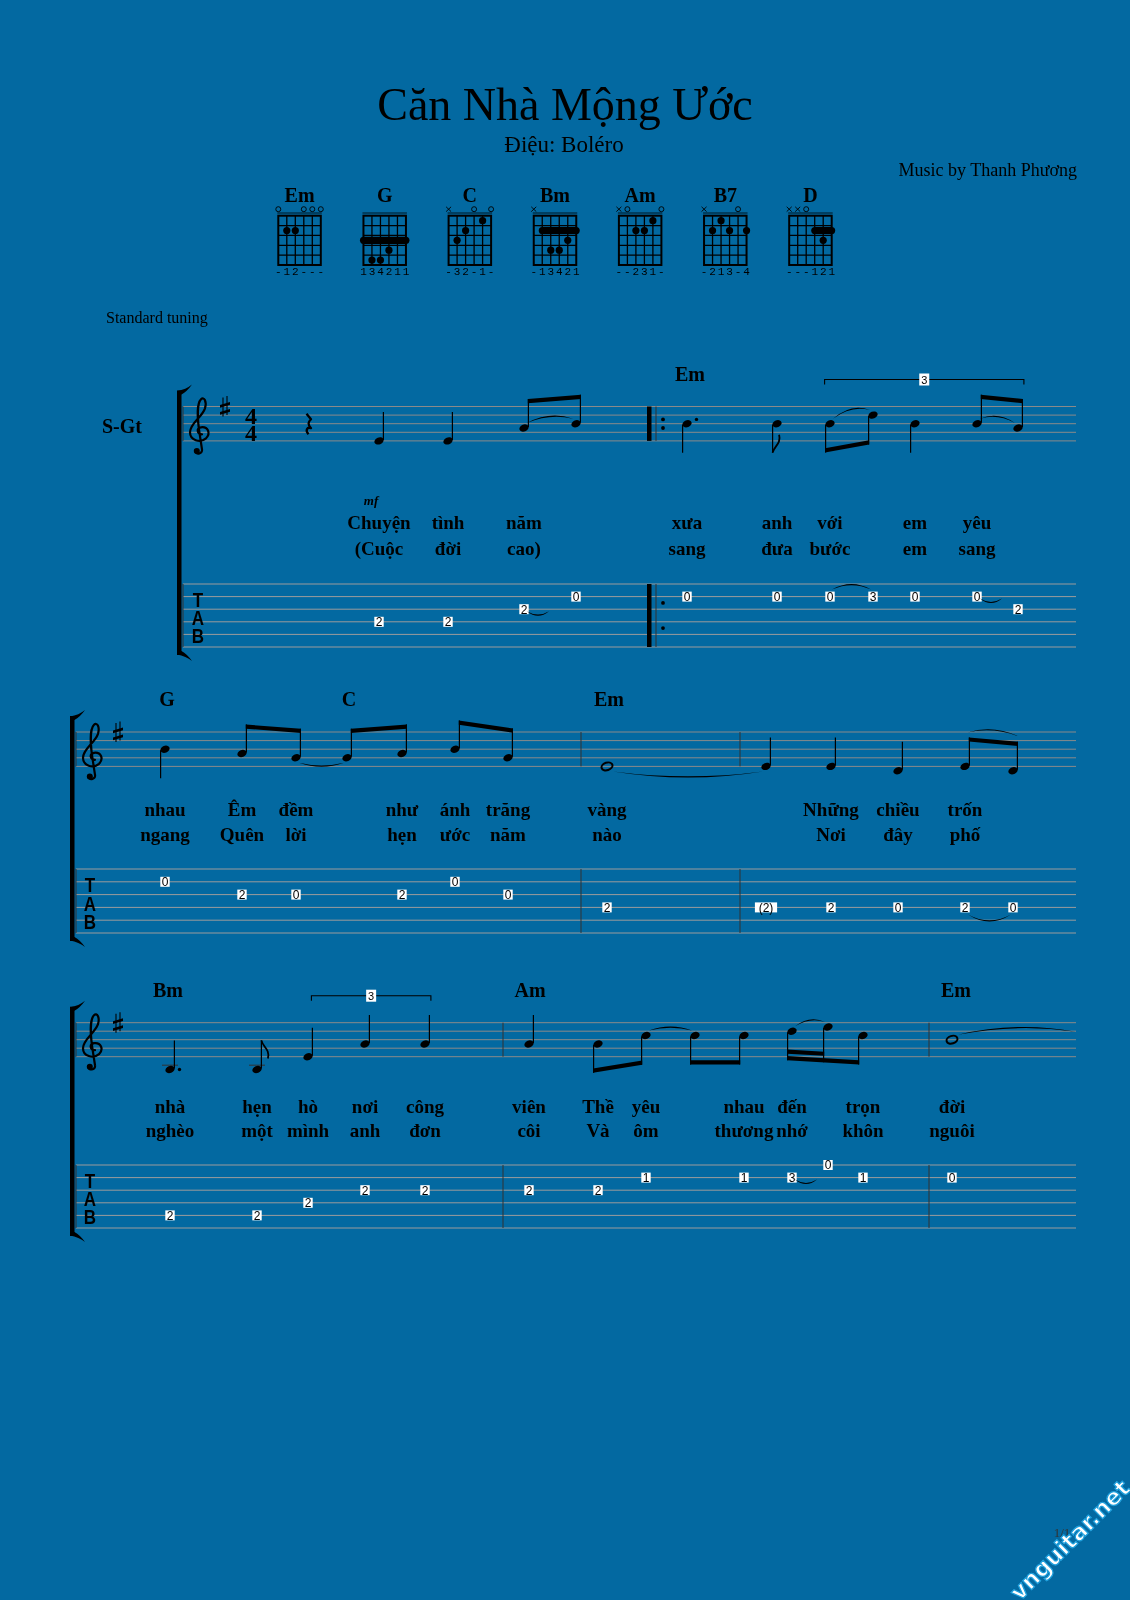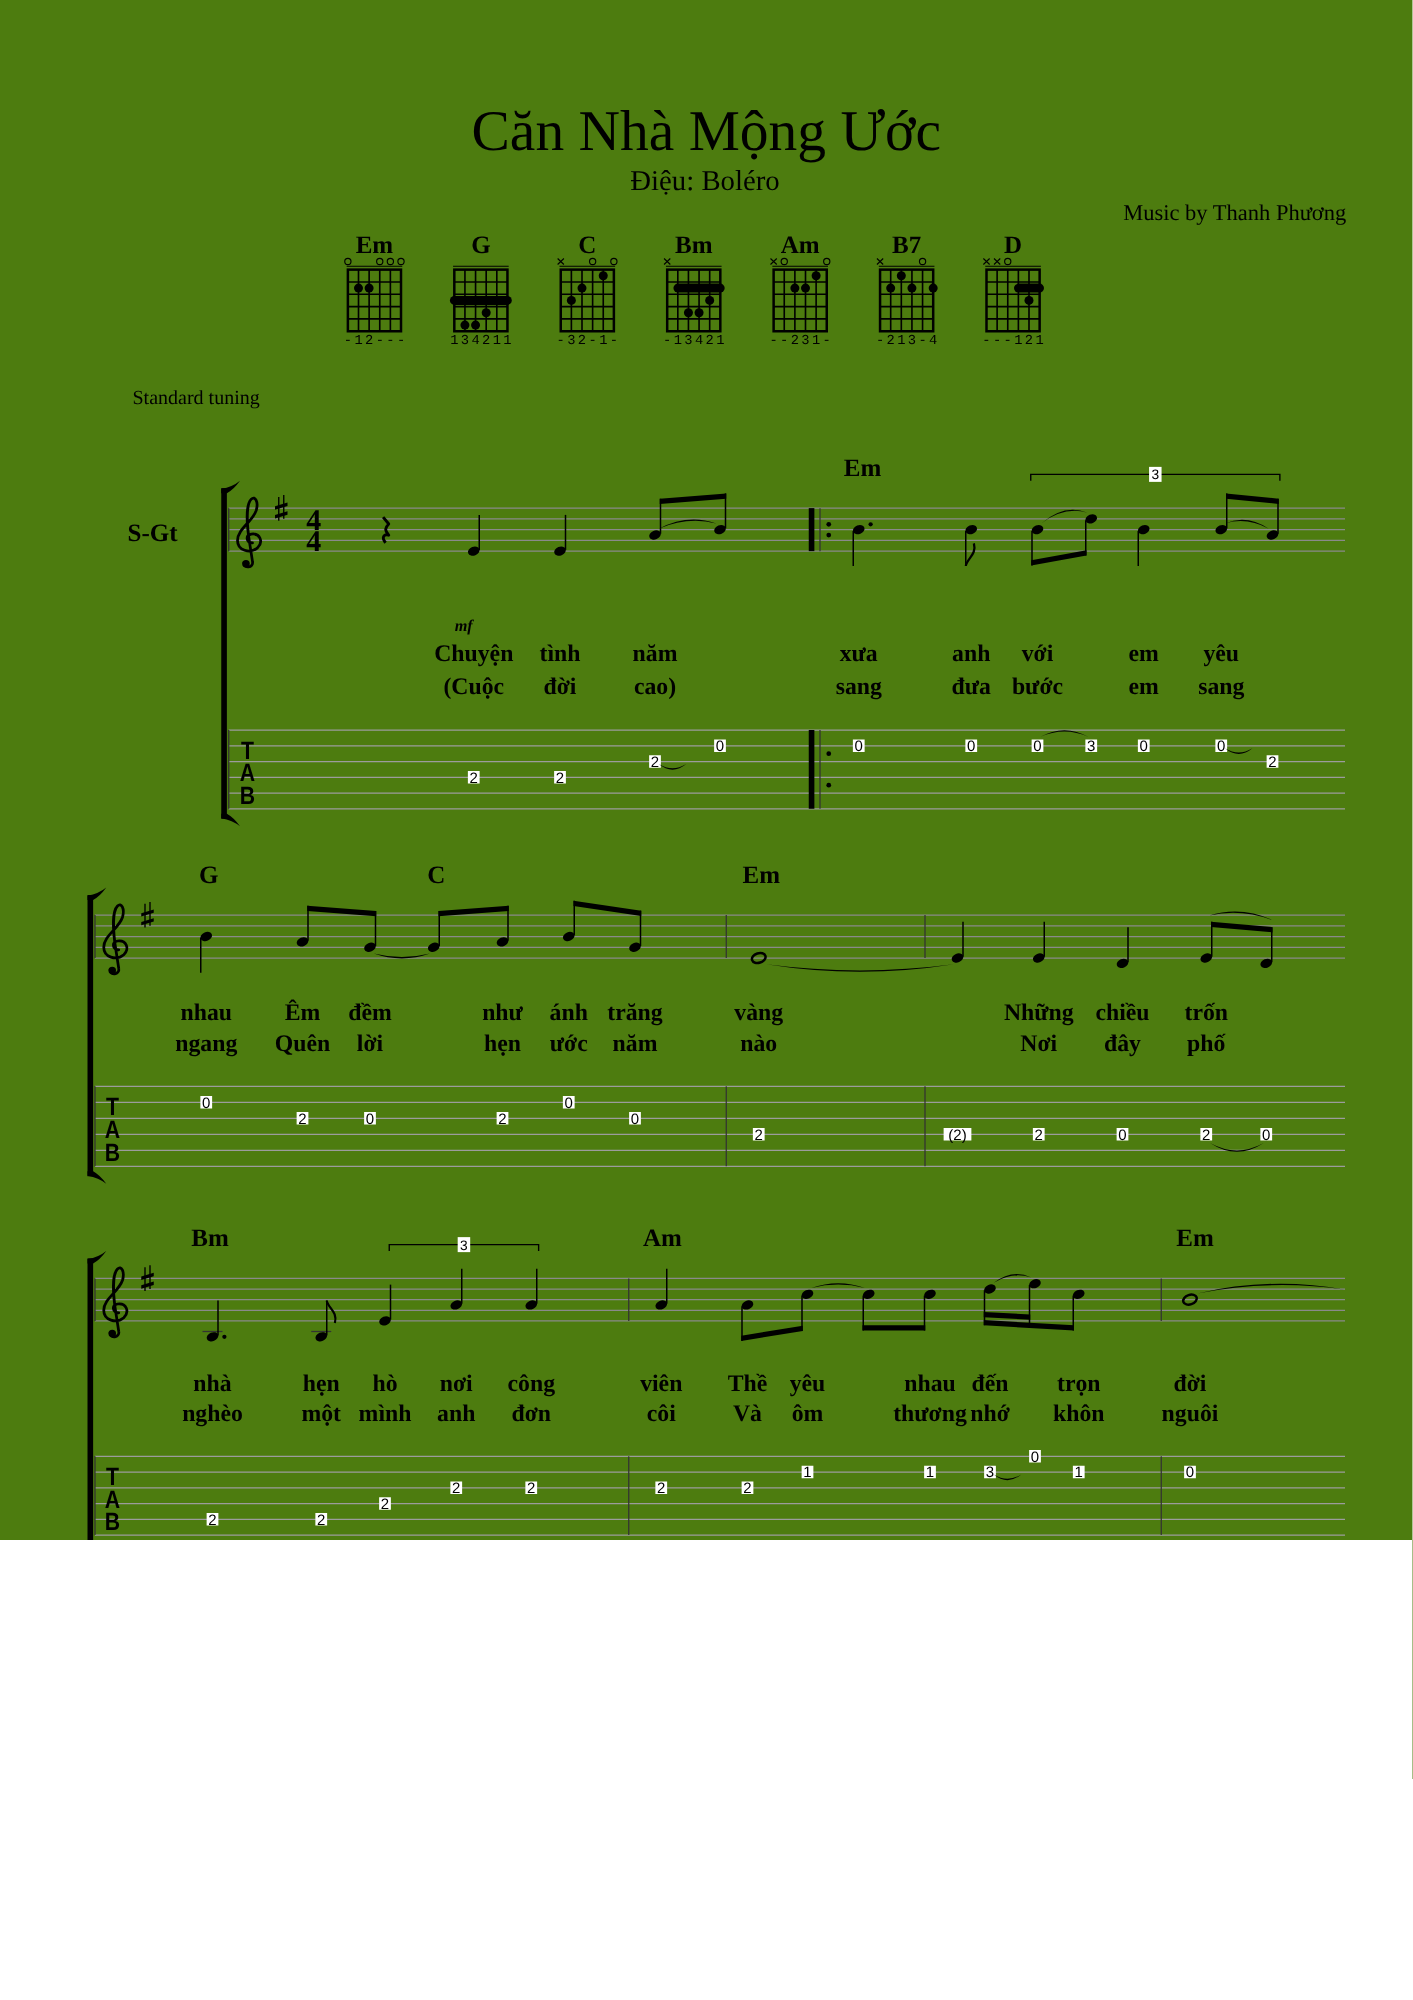--- a/index.html
+++ b/index.html
@@ -1,16 +1,16 @@
 <!DOCTYPE html>
 <html><head>
 <meta charset="utf-8">
 <style>
   html,body{margin:0;padding:0;background:#ffffff;}
-  #page{position:relative;width:1130px;height:1232px;background:#4d7c0f;overflow:hidden;}
+  #page{position:relative;width:1130px;height:1600px;background:#0369a1;overflow:hidden;}
   #score{position:absolute;left:0;top:0;}
   .t-title{font-family:"Liberation Serif",serif;font-size:46px;fill:#000;}
   .t-sub{font-family:"Liberation Serif",serif;font-size:23px;fill:#000;}
   .t-composer{font-family:"Liberation Serif",serif;font-size:18px;fill:#000;}
   .t-tuning{font-family:"Liberation Serif",serif;font-size:16px;fill:#000;}
   .t-track{font-family:"Liberation Serif",serif;font-size:20px;font-weight:bold;fill:#000;}
   .cd-name{font-family:"Liberation Serif",serif;font-weight:bold;font-size:20px;fill:#000;}
   .cd-finger{font-family:"Liberation Mono",monospace;font-size:11px;letter-spacing:1.9px;fill:#000;}
   .staff-line{stroke:#8a8a8a;stroke-width:1;}
   .tab-line{stroke:#9c9c9c;stroke-width:1;}

